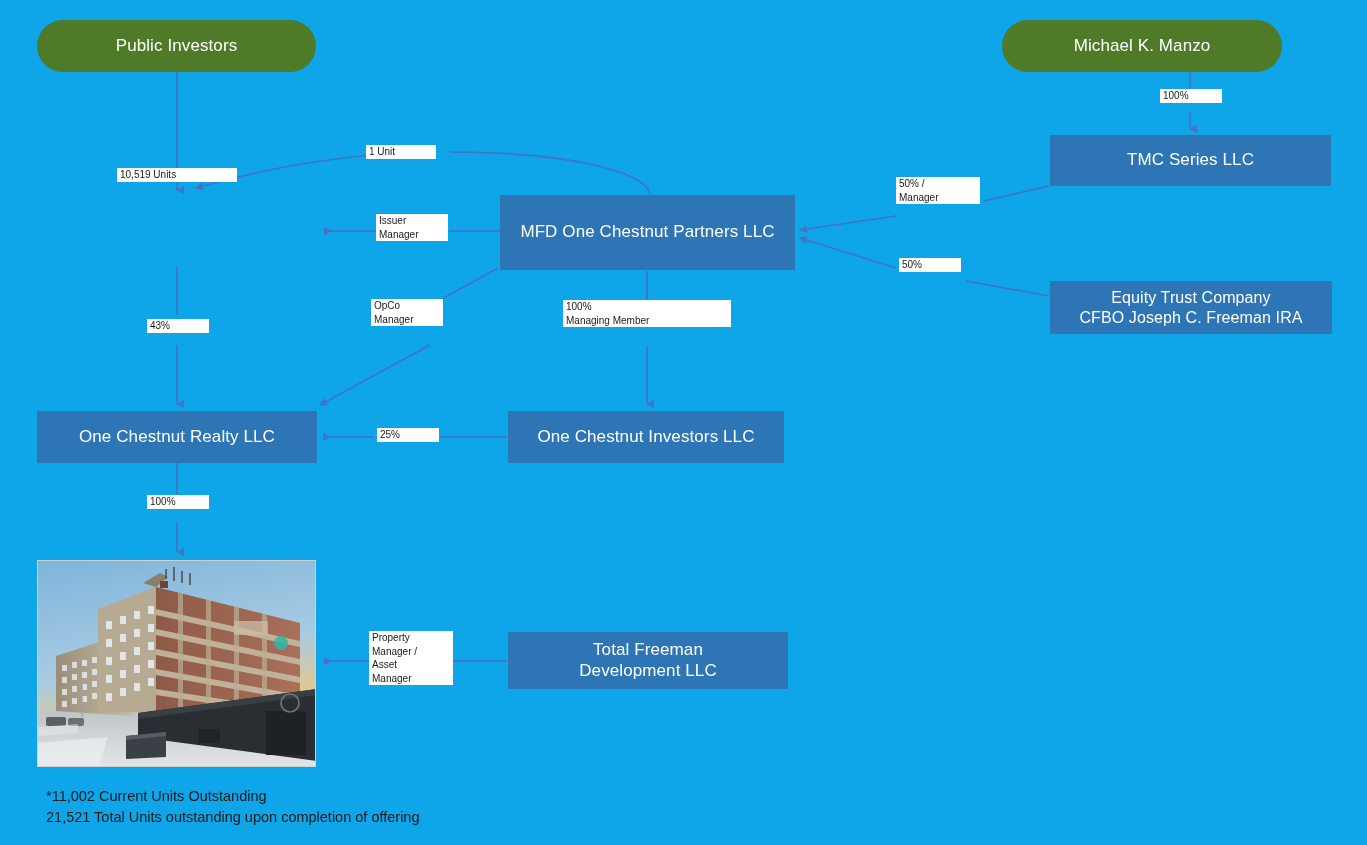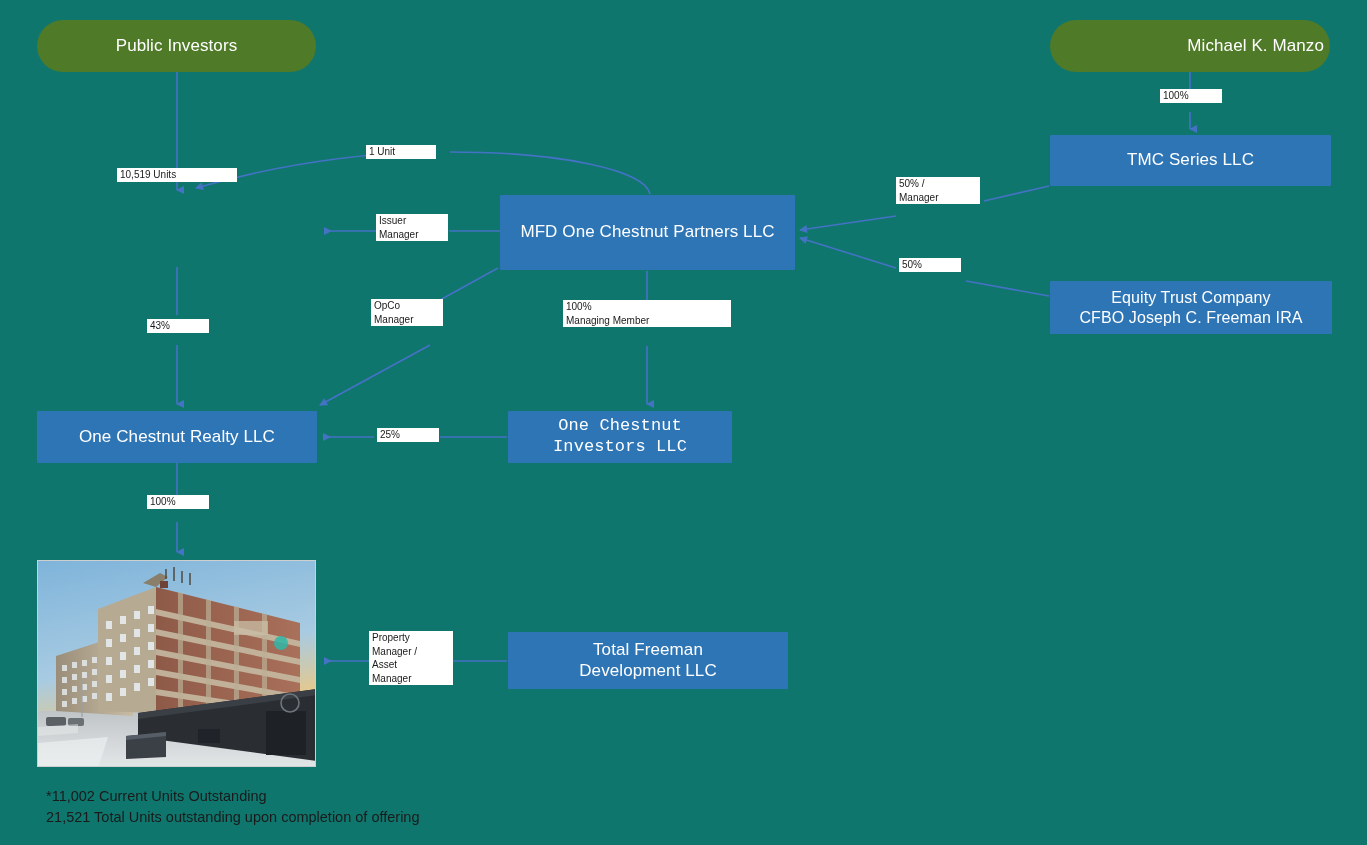--- a/index.html
+++ b/index.html
@@ -12,21 +12,21 @@
     font-family: "Liberation Sans", sans-serif;
     width: 1367px;
     height: 845px;
     overflow: hidden;
     position: relative;
   }
   #chart-root {
     position: relative;
     width: 1367px;
     height: 845px;
-    background: #0f766e;
+    background: #0ea5e9;
   }
   #edge-layer {
     position: absolute;
     left: 0; top: 0;
     width: 1367px;
     height: 845px;
     pointer-events: none;
   }
   .node {
     position: absolute;
@@ -153,21 +153,21 @@
     <g>
       <line x1="507" y1="661" x2="452" y2="661" stroke="#4472C4" stroke-width="1.7"></line>
       <line x1="374" y1="661" x2="325" y2="661" stroke="#4472C4" stroke-width="1.7" marker-end="url(#arrow-left)"></line>
     </g>
   </svg>
 
   <div class="node green" style="left:37px; top:20px; width:279px; height:52px;">
     <span>Public Investors</span>
   </div>
 
-  <div class="node green" style="left:1050px; top:20px; width:280px; height:52px;justify-content:flex-end;">
+  <div class="node green" style="left:1002px; top:20px; width:280px; height:52px;">
     <span>Michael K. Manzo</span>
   </div>
 
 
   <div class="node blue" style="left:500px; top:195px; width:295px; height:75px;">
     <span>MFD One Chestnut Partners LLC</span>
   </div>
 
   <div class="node blue" style="left:1050px; top:281px; width:282px; height:53px; font-size:16px;">
     <span style="white-space:pre-line;">Equity Trust Company
@@ -175,21 +175,21 @@
   </div>
 
   <div class="node blue" style="left:1050px; top:135px; width:281px; height:51px;">
     <span>TMC Series LLC</span>
   </div>
 
   <div class="node blue" style="left:37px; top:411px; width:280px; height:52px;">
     <span>One Chestnut Realty LLC</span>
   </div>
 
-  <div class="node blue" style="left:508px; top:411px; width:224px; height:52px;font-family:Liberation Mono, monospace;">
+  <div class="node blue" style="left:508px; top:411px; width:276px; height:52px;">
     <span>One Chestnut Investors LLC</span>
   </div>
 
   <div class="node blue" style="left:508px; top:632px; width:280px; height:57px;">
     <span style="white-space:pre-line;">Total Freeman
 Development LLC</span>
   </div>
 
   <div class="photo" style="left:37px; top:560px; width:279px; height:207px;">
     <svg width="279" height="207" viewBox="0 0 279 207" xmlns="http://www.w3.org/2000/svg">

